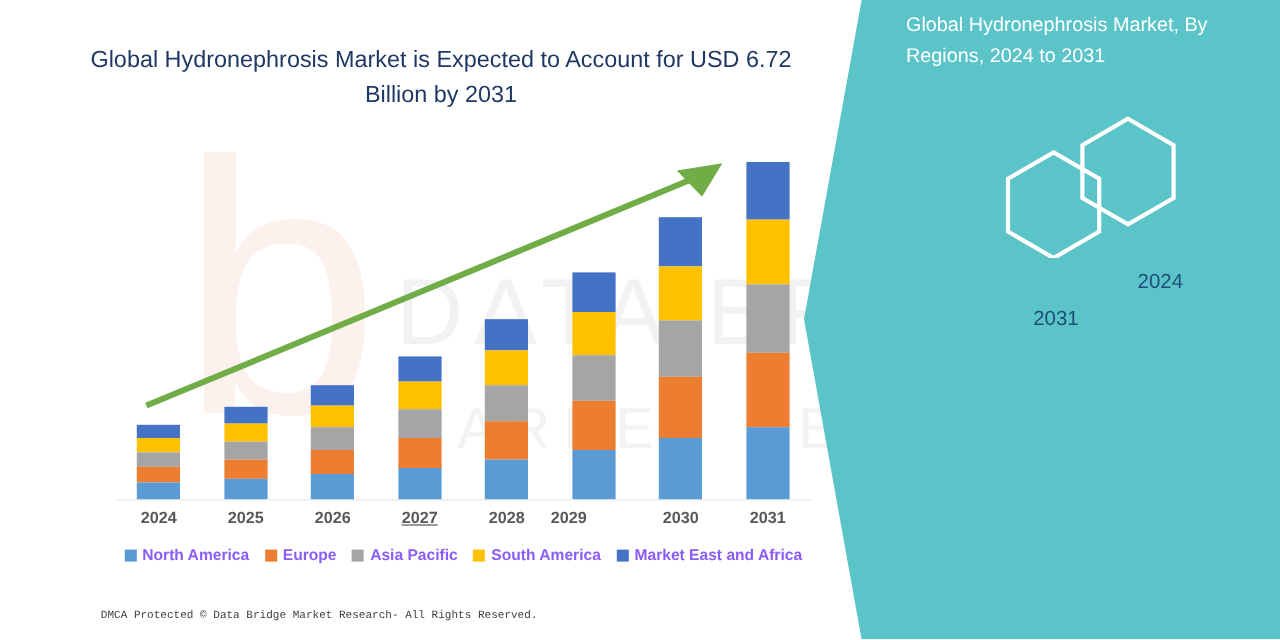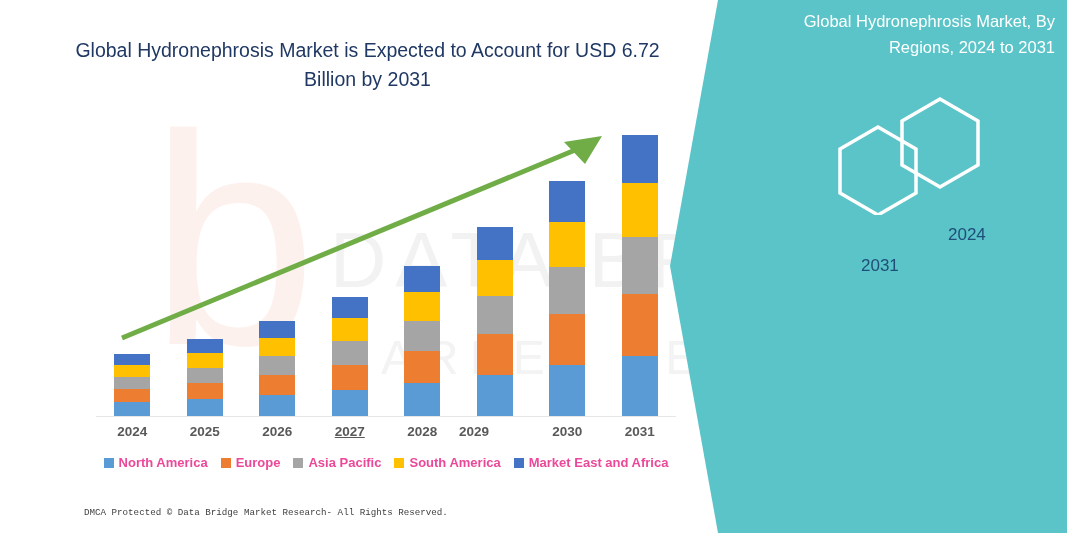--- a/index.html
+++ b/index.html
@@ -139,21 +139,21 @@
     white-space: nowrap;
   }
   .legend-swatch {
     width: 10px;
     height: 10px;
     display: block;
   }
   .legend-label {
     font-size: 13px;
     font-weight: bold;
-    color: #ec4899;
+    color: #8b5cf6;
     font-family: "Liberation Sans", sans-serif;
   }
 
   
   .footer-left {
     position: absolute;
     left: 84px;
     top: 488px;
     font-size: 9.2px;
     color: #404040;
@@ -183,21 +183,21 @@
     position: absolute;
     inset: 0;
     width: 100%;
     height: 100%;
   }
   .panel-title {
     position: absolute;
     left: 85px;
     top: 8px;
     width: 300px;
-    text-align: right;
+    text-align: left;
     font-size: 16.5px;
     line-height: 26px;
     color: #ffffff;
     font-family: "Liberation Sans", sans-serif;
   }
   .hex-wrap {
     position: absolute;
     left: 150px;
     top: 95px;
     width: 230px;

